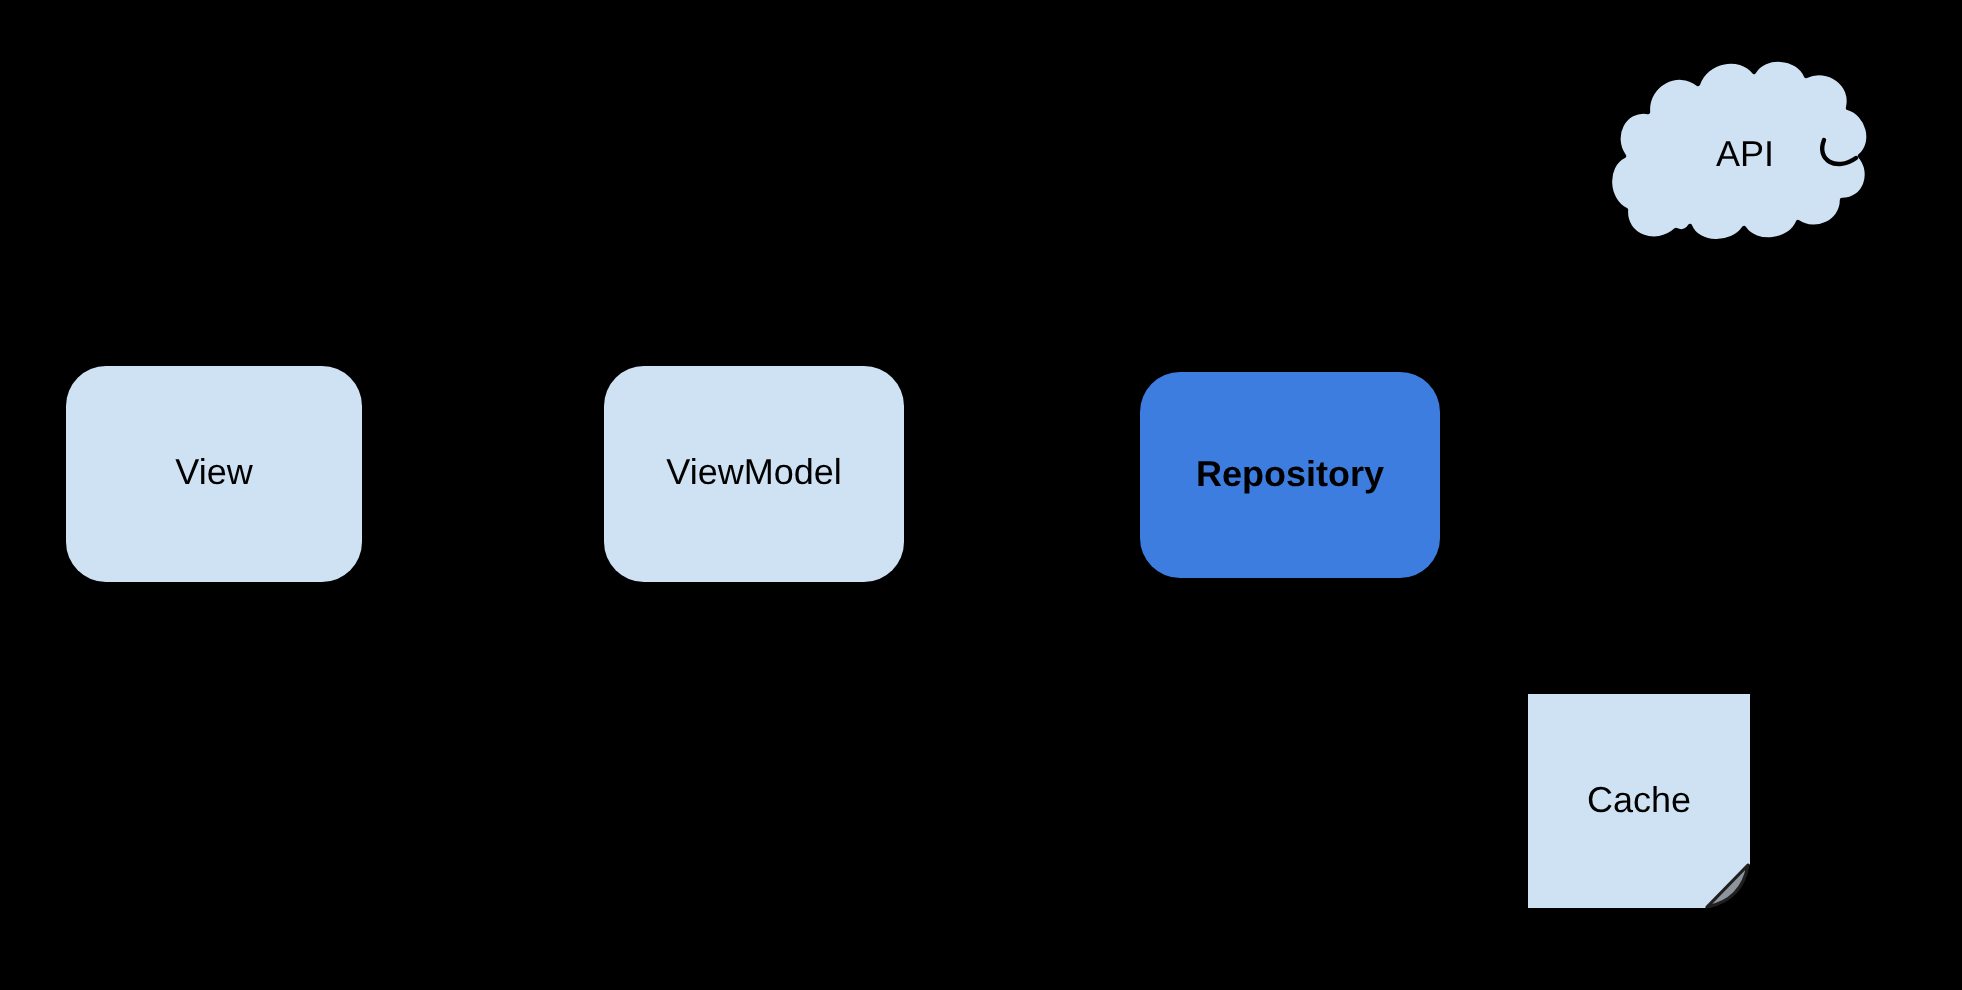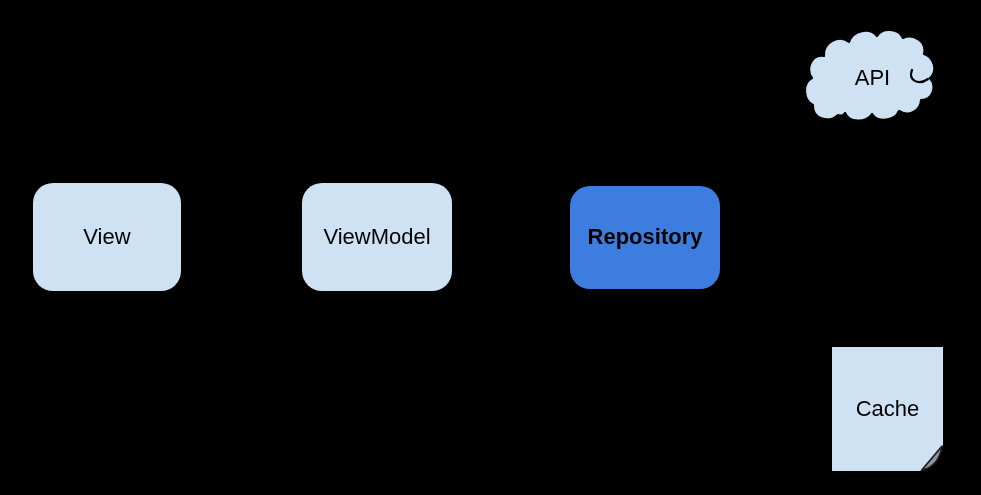--- a/index.html
+++ b/index.html
@@ -17,21 +17,21 @@
   }
   .node {
     position: absolute;
     display: flex;
     align-items: center;
     justify-content: center;
     box-sizing: border-box;
   }
   .node .label {
     color: #000000;
-    font-size: 22px;
+    font-size: 18px;
     line-height: 1.2;
     text-align: left;
     white-space: nowrap;
   }
   
   .rect-node {
     border-radius: 20px;
   }
   .rect-view      { left: 33px;  top: 183px; width: 148px; height: 108px; }
   .rect-viewmodel { left: 302px; top: 183px; width: 150px; height: 108px; }
@@ -44,21 +44,21 @@
     width: 100%; height: 100%;
     display: block;
   }
   .shape-node .label {
     position: relative;
     z-index: 2;
   }
   .shape-api   { left: 804px; top: 23px;  width: 137px; height: 110px; }
   .shape-db    { left: 832px; top: 173px; width: 94px;  height: 126px; }
   .shape-db .label { padding-top: 18px; }
-  .shape-cache { left: 832px; top: 347px; width: 111px; height: 124px; }
+  .shape-cache { left: 764px; top: 347px; width: 111px; height: 107px; }
 </style>
 </head>
 <body>
 
 <div class="canvas">
 
   <div class="node rect-node rect-view" style="background-color: rgb(207, 226, 243);">
     <span class="label">View</span>
   </div>
 

